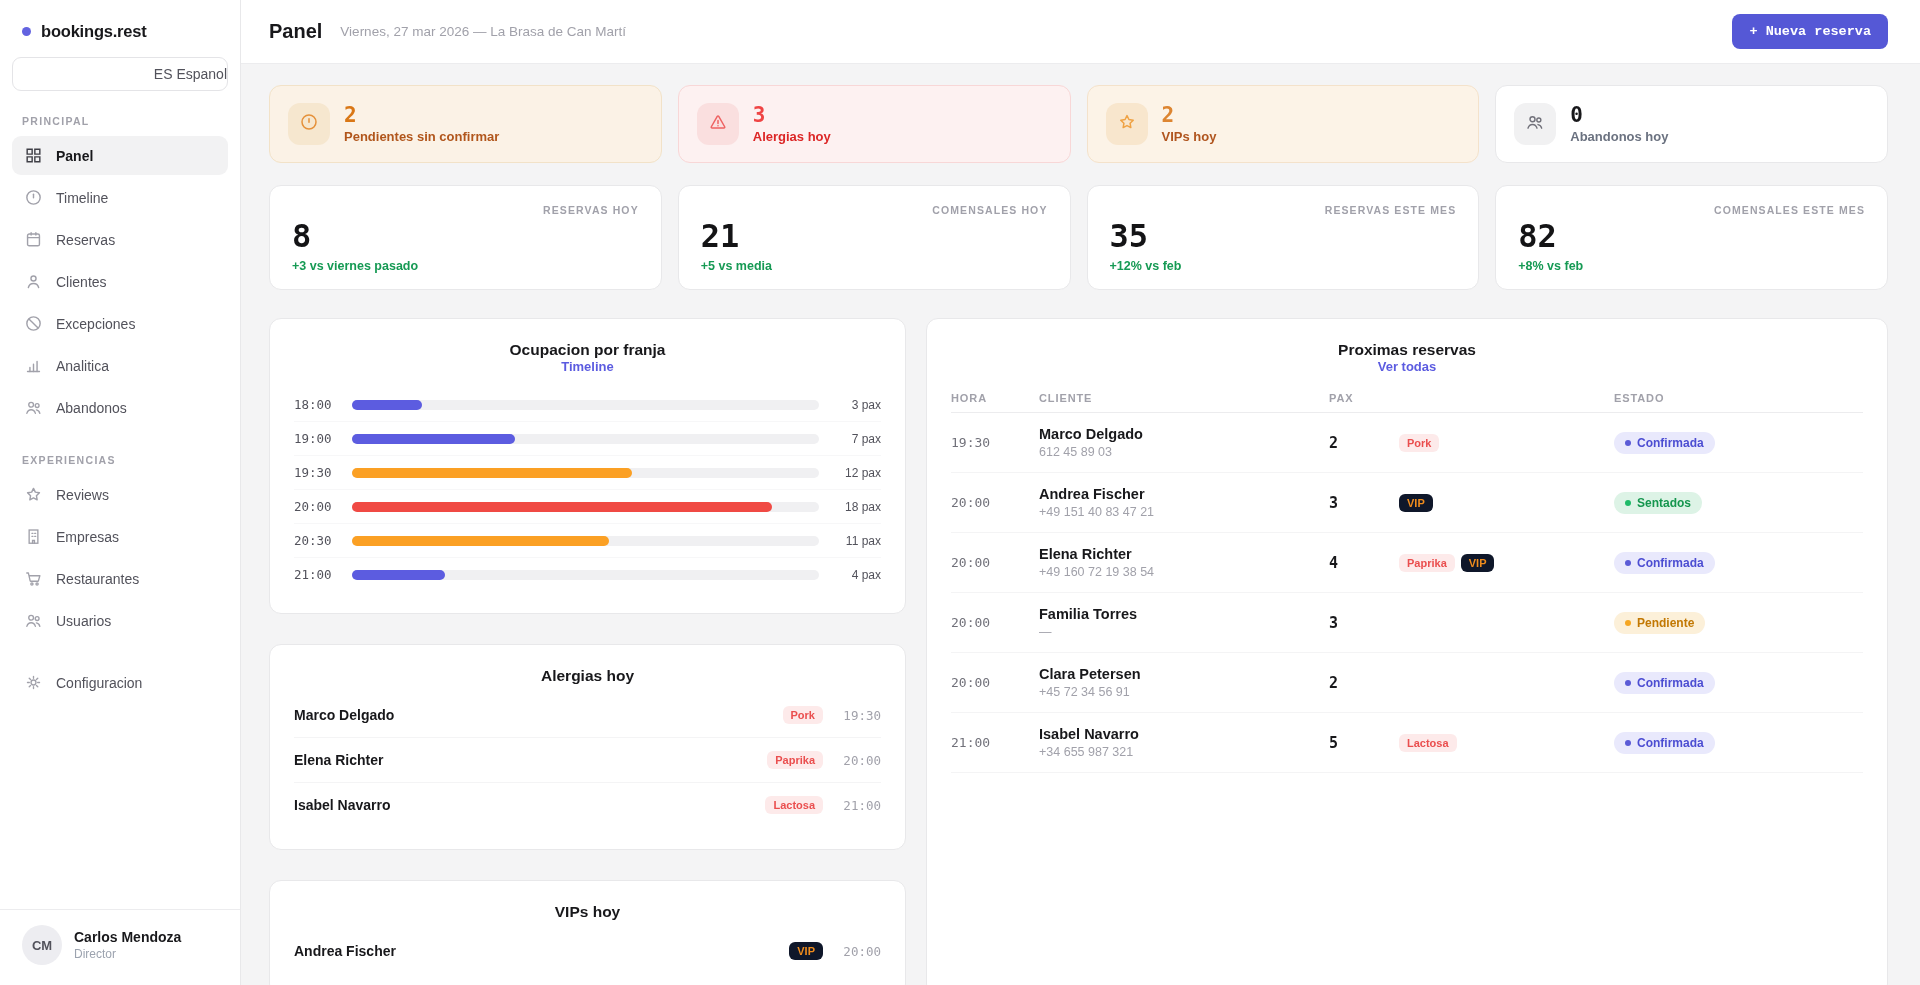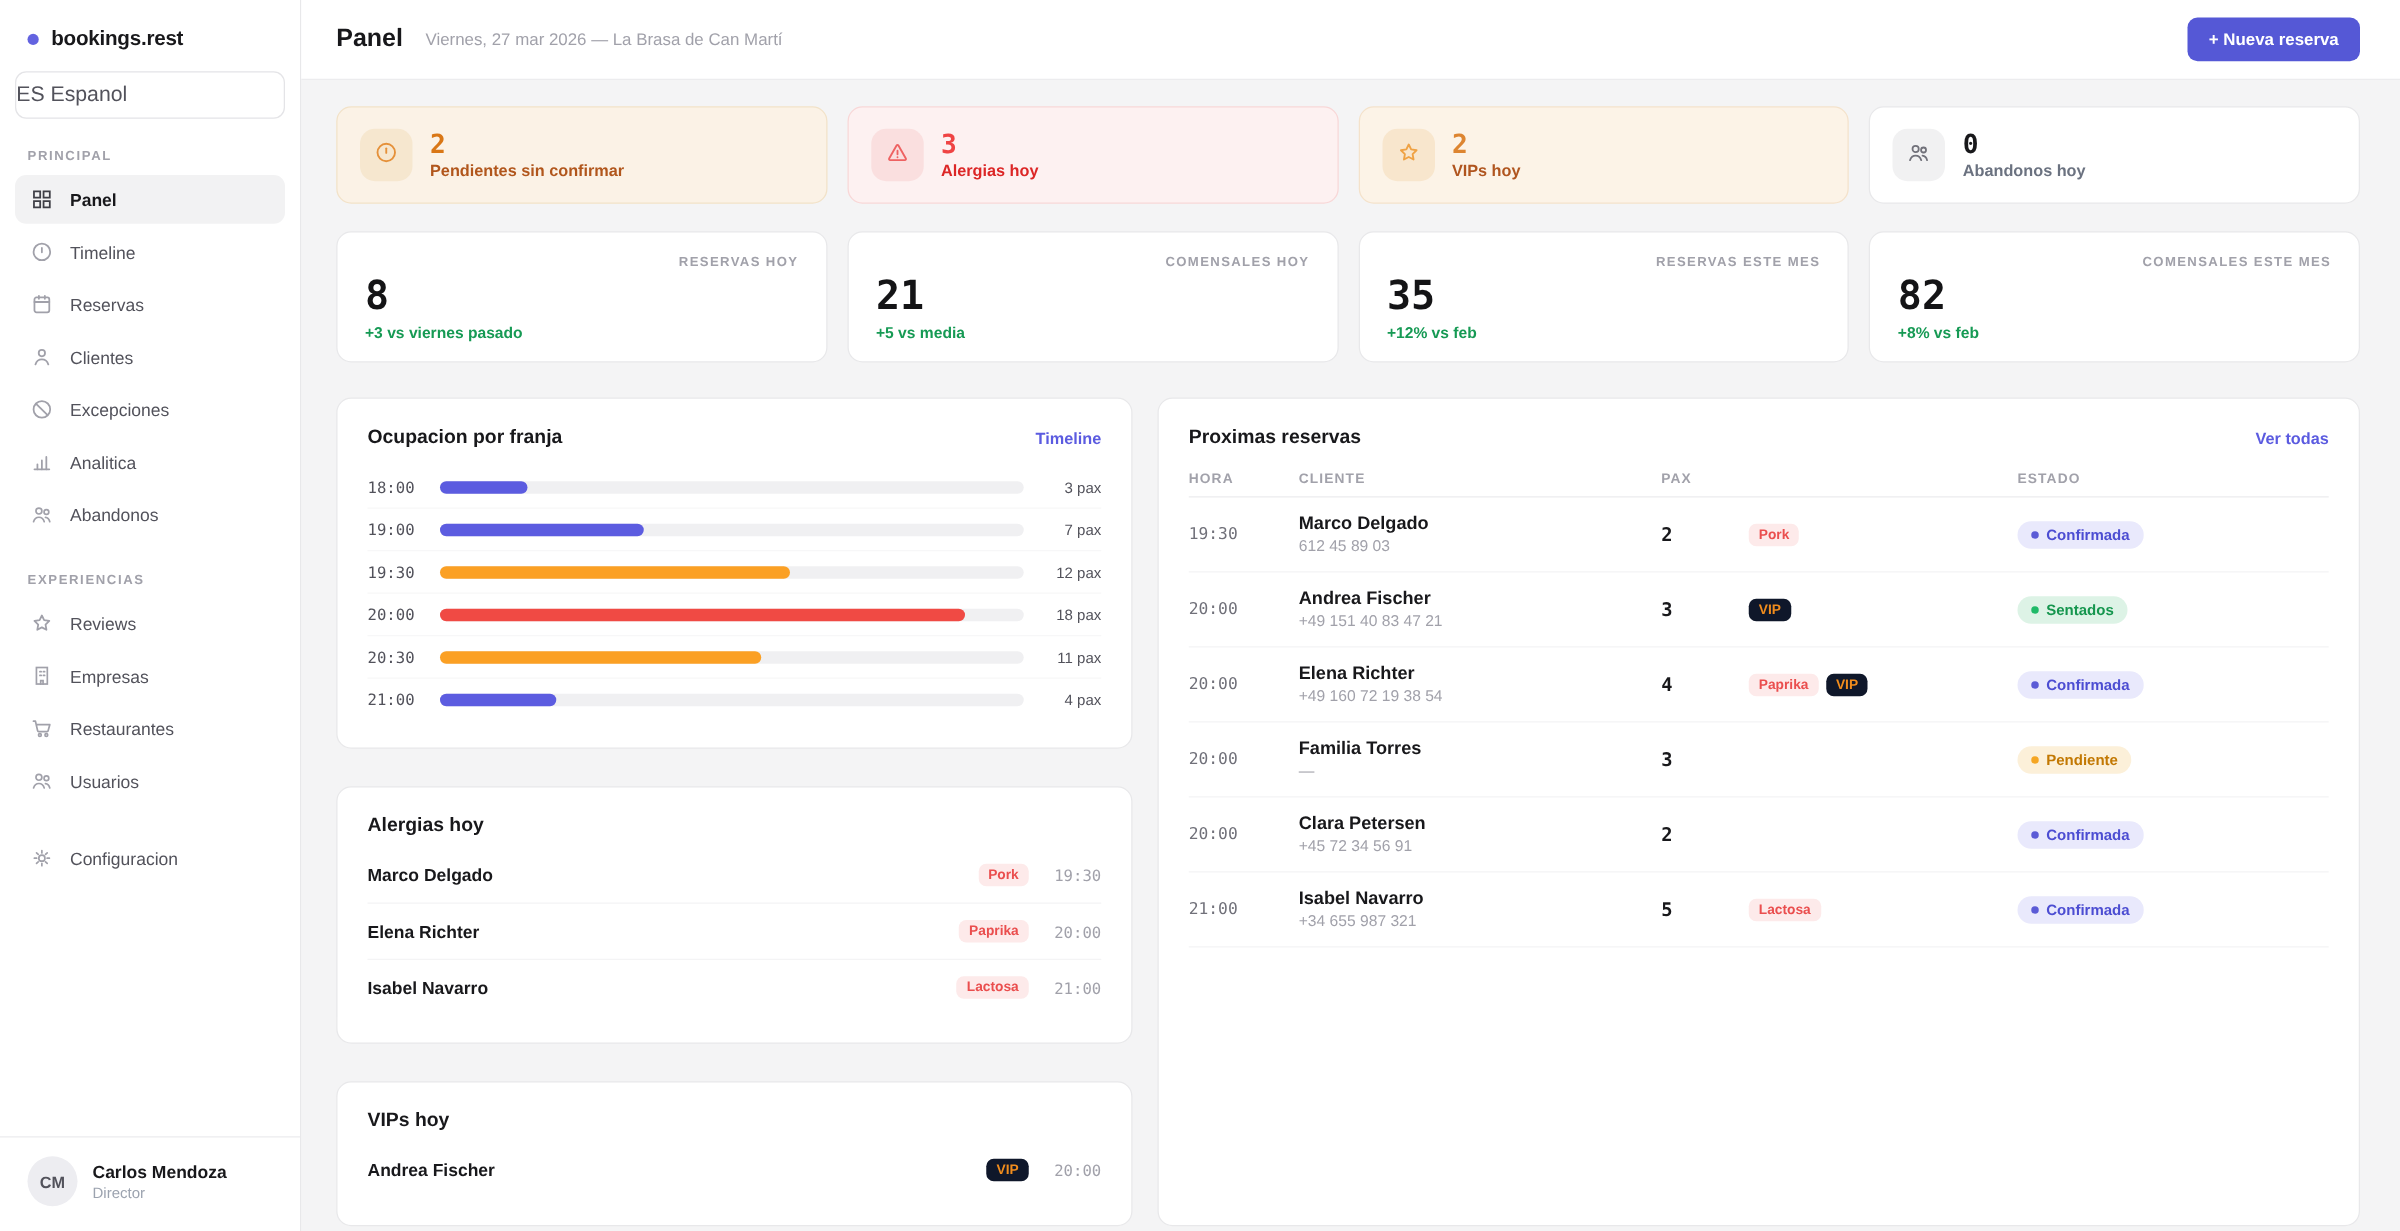--- a/index.html
+++ b/index.html
@@ -8,21 +8,21 @@
 
   .app { display:flex; width:1920px; height:985px; }
 
   
   .sidebar { width:241px; background:#fff; border-right:1px solid #e8e8ea;
     display:flex; flex-direction:column; padding:22px 12px 0; flex-shrink:0; }
   .brand { display:flex; align-items:center; gap:10px; padding:0 10px; }
   .brand-dot { width:9px; height:9px; border-radius:50%; background:#6363e0; }
   .brand-name { font-size:16.5px; font-weight:700; letter-spacing:-0.2px; }
   .lang-btn { margin-top:16px; width:100%; padding:8px 0; border:1px solid #e4e4e7;
-    border-radius:9px; background:#fff; font-size:17px; color:#52525b; text-align:left; cursor:pointer; }
+    border-radius:9px; background:#fff; font-size:14px; color:#52525b; text-align:right; cursor:pointer; }
   .nav { display:flex; flex-direction:column;justify-content:center; }
   .nav-section-label { margin:24px 10px 9px; font-size:10.5px; font-weight:700;
     letter-spacing:1.3px; color:#a1a1aa; }
   .nav-item { display:flex; align-items:center; gap:13px; padding:10px 12px;
     border-radius:9px; font-size:14px; color:#52525b; margin-bottom:3px; cursor:pointer; }
   .nav-item .ic { width:19px; height:19px; color:#a1a1aa; display:inline-flex; }
   .nav-item .ic svg { width:19px; height:19px; }
   .nav-item.active { background:#f2f2f3; color:#18181b; font-weight:600; }
   .nav-item.active .ic { color:#3f3f46; }
   .nav-item.config { margin-top:20px; }
@@ -33,21 +33,21 @@
   .u-name { font-size:14px; font-weight:700; }
   .u-role { font-size:12px; color:#9ca3af; margin-top:2px; }
 
   
   .main { flex:1; display:flex; flex-direction:column; min-width:0; }
   .topbar { height:64px; background:#fff; border-bottom:1px solid #ececee;
     display:flex; align-items:center; gap:18px; padding:0 32px 0 28px; flex-shrink:0; }
   .page-title { font-size:20px; font-weight:700; }
   .page-sub { font-size:13.5px; color:#a1a1aa; }
   .new-btn { margin-left:auto; background:#5558d6; color:#fff; border:none; cursor:pointer;
-    font-size:13.5px; font-weight:600; padding:10px 17px; border-radius:8px; font-family:Liberation Sans, sans-serif; }
+    font-size:13.5px; font-weight:600; padding:10px 17px; border-radius:8px; font-family:Liberation Mono, monospace; }
 
   .content { padding:21px 32px 0 28px; }
   .grid4 { display:grid; grid-template-columns:repeat(4,1fr); gap:16px; }
 
   
   .alert-card { display:flex; align-items:center; gap:14px; padding:14px 18px;
     border:1px solid transparent; border-radius:12px; height:78px; cursor:pointer; }
   .alert-ic { width:42px; height:42px; border-radius:12px; display:flex;
     align-items:center; justify-content:center; flex-shrink:0; }
   .alert-ic svg { width:20px; height:20px; }
@@ -72,21 +72,21 @@
     padding:18px 22px; height:105px; }
   .stat-label { font-size:10.5px; font-weight:700; letter-spacing:1.1px; color:#a1a1aa;text-align:right; }
   .stat-value { font-family:"DejaVu Sans Mono", monospace; font-size:32px;
     font-weight:700; margin-top:4px; line-height:1.05; color:#141416; }
   .stat-delta { font-size:12.5px; font-weight:600; color:#169a54; margin-top:5px; }
 
   
   .cols { display:grid; grid-template-columns:637px 1fr; gap:20px; margin-top:28px; align-items:stretch; }
   .col-left { display:flex; flex-direction:column; gap:30px; }
   .card { background:#fff; border:1px solid #e8e8ea; border-radius:12px; padding:22px 24px; }
-  .card-head { display:flex; justify-content:space-between; align-items:center; }
+  .card-head { display:flex; justify-content:space-between; align-items:center;flex-direction:column; }
   .card-title { font-size:15.5px; font-weight:700; }
   .link { font-size:13px; font-weight:600; color:#5b5be0; text-decoration:none; cursor:pointer; }
 
   
   .occ-rows { margin-top:14px; }
   .occ-row { display:grid; grid-template-columns:44px 1fr 48px; gap:14px;
     align-items:center; padding:9px 0; border-bottom:1px solid #f7f7f8; }
   .occ-row:last-child { border-bottom:none; }
   .occ-time { font-family:"DejaVu Sans Mono", monospace; font-size:12.5px; color:#52525b; }
   .occ-track { height:10px; border-radius:999px; background:#f0f0f2; }

